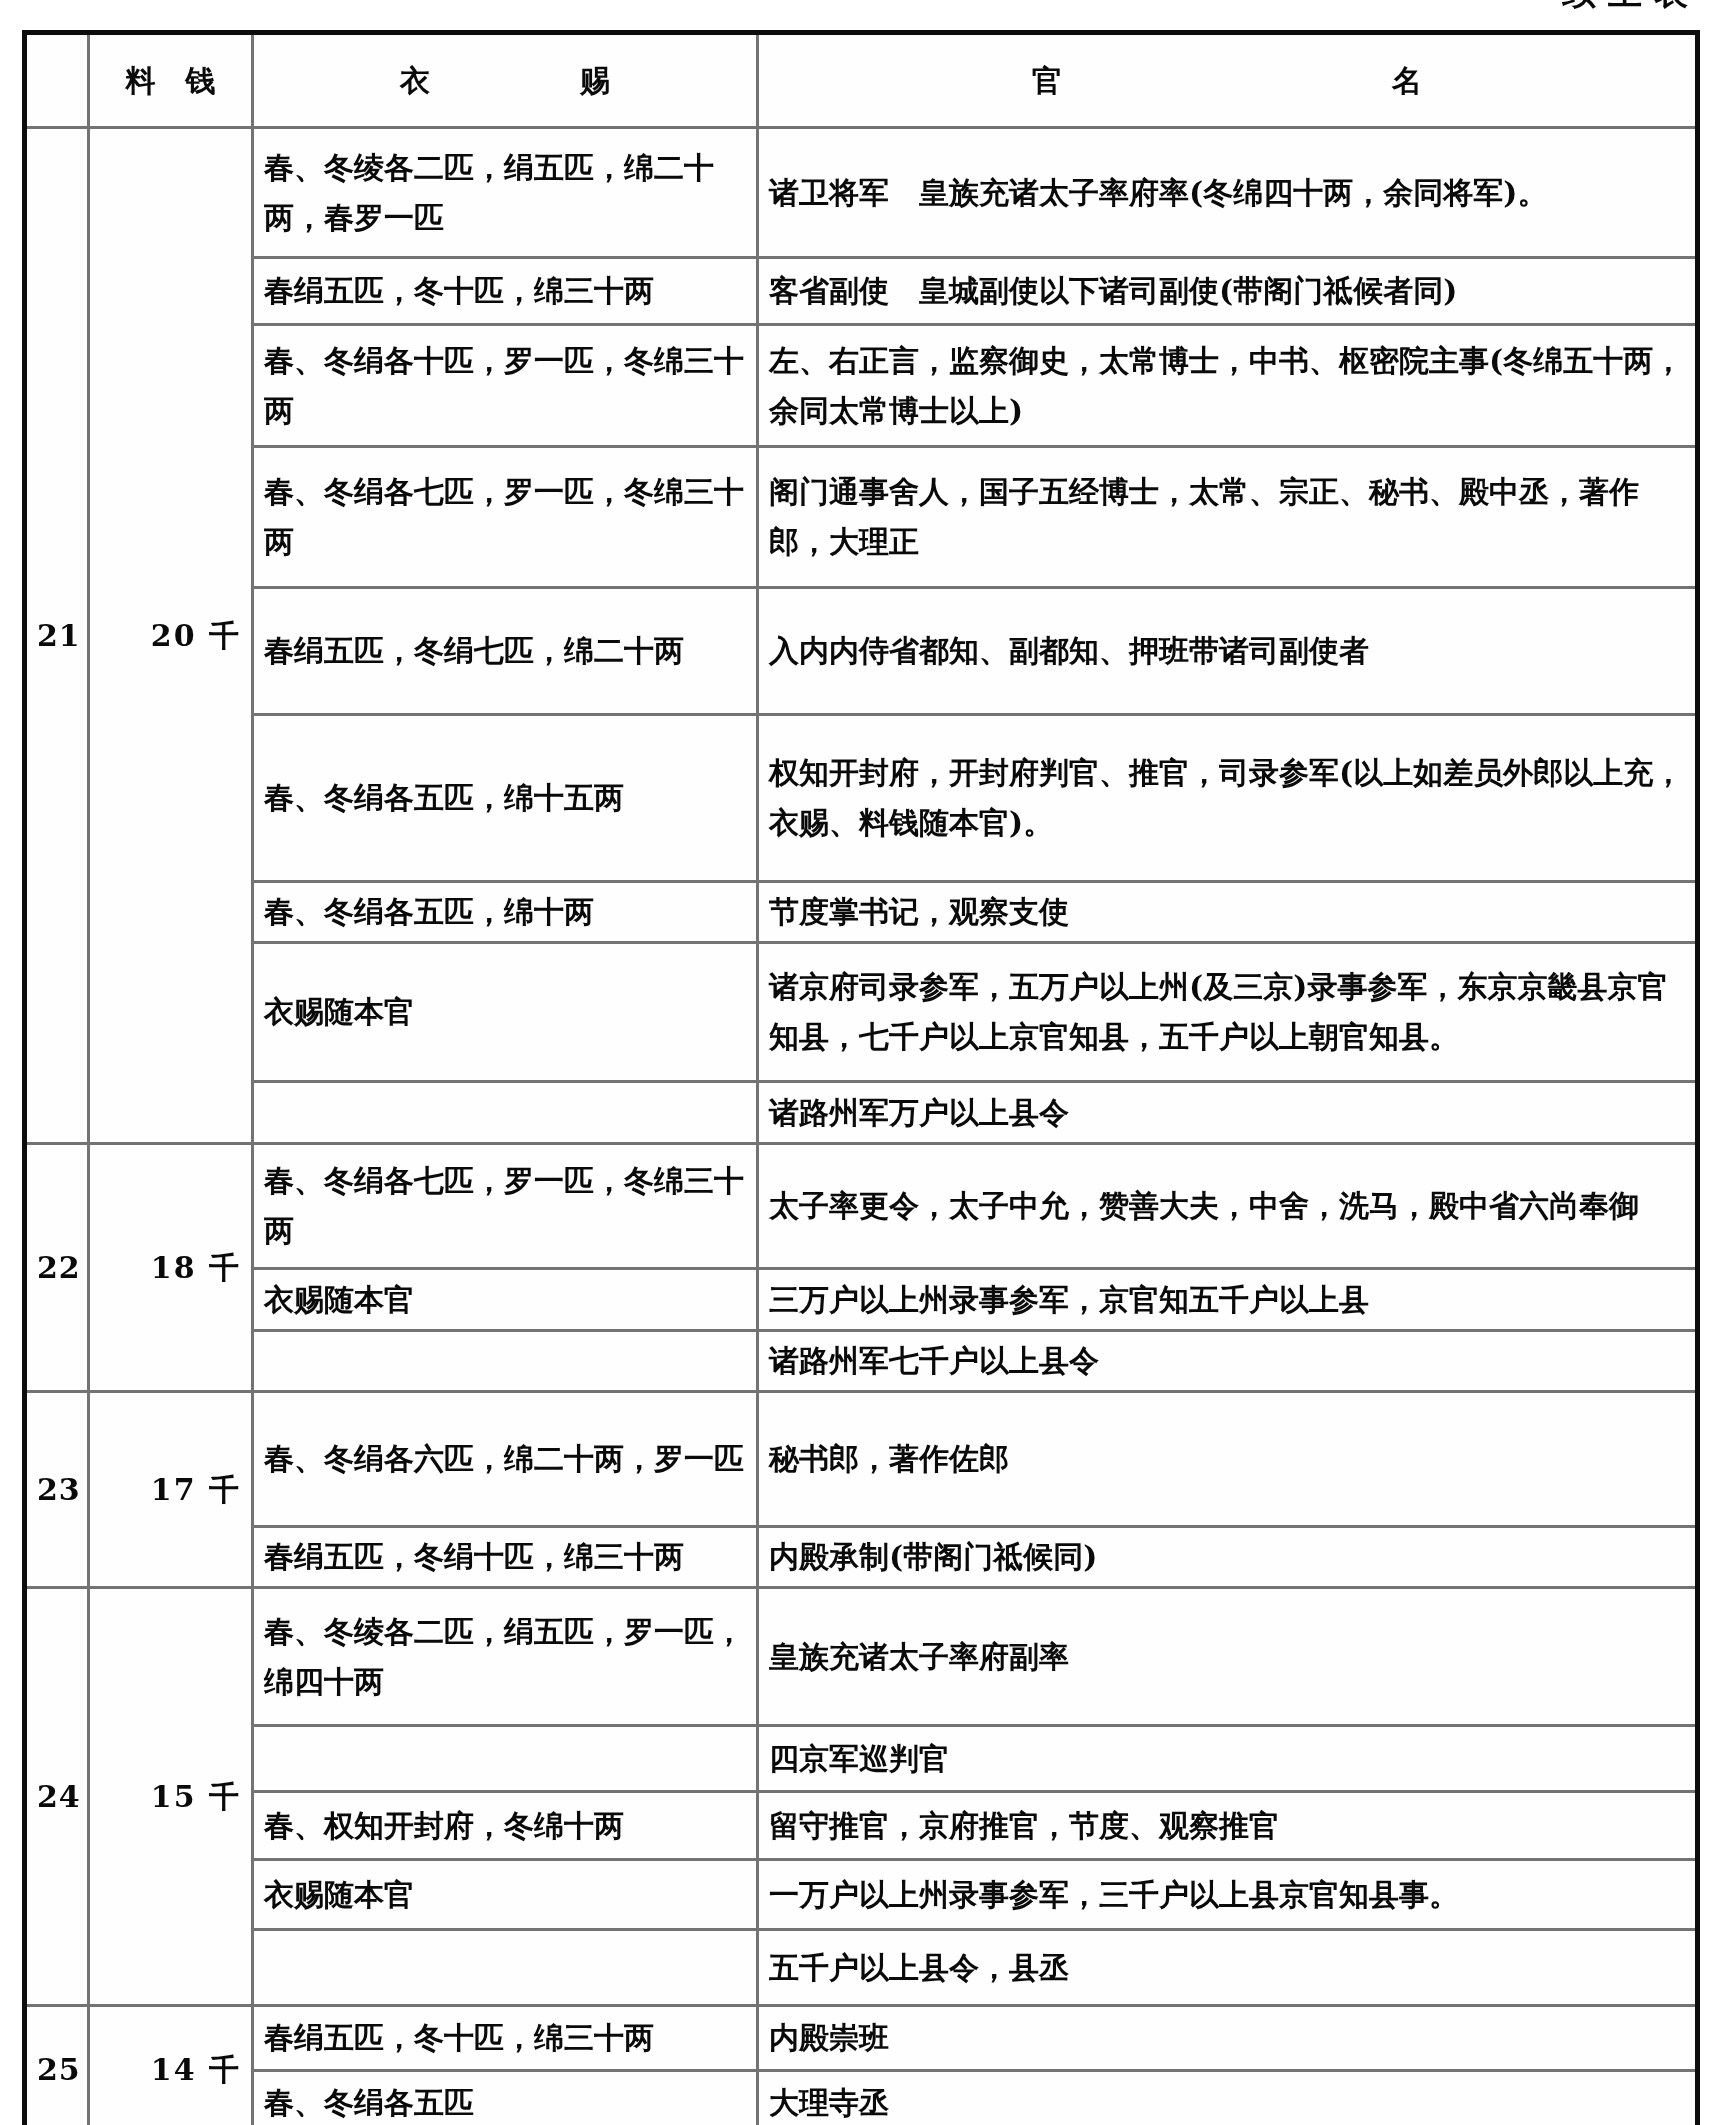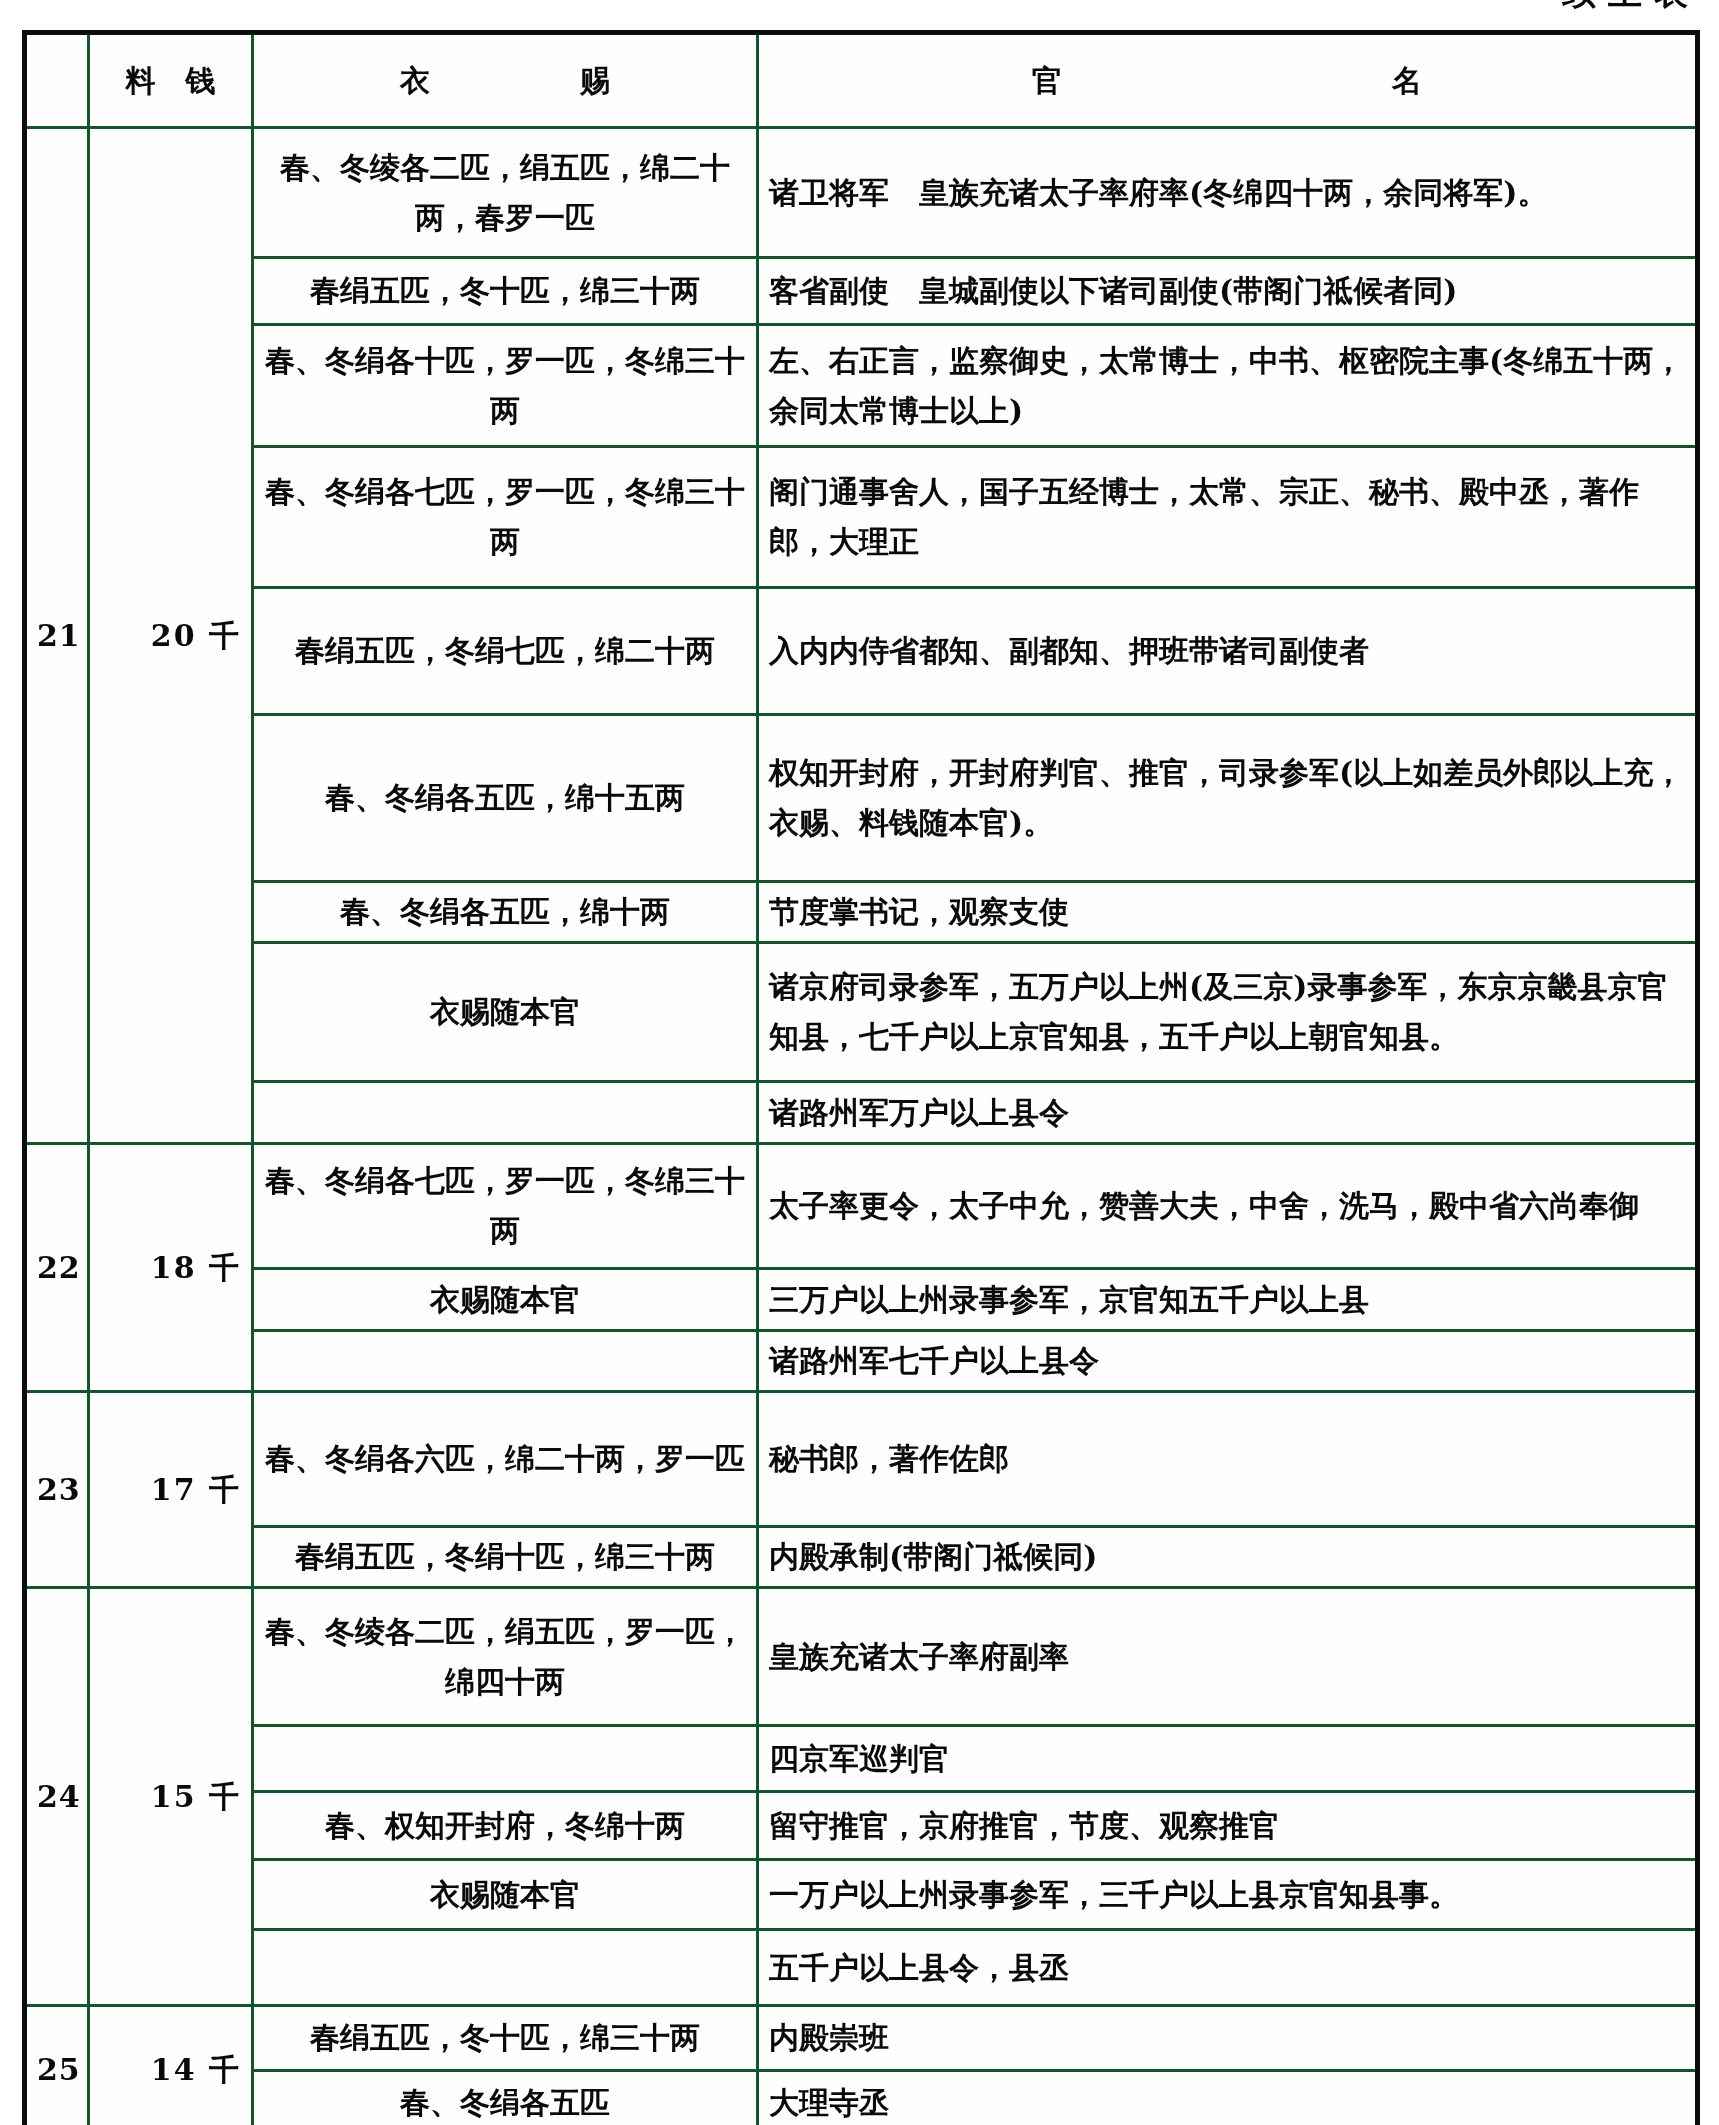--- a/index.html
+++ b/index.html
@@ -35,21 +35,21 @@
     position: absolute;
     left: 22px;
     top: 30px;
     width: 1678px;
     height: 2078px;
     border-collapse: collapse;
     table-layout: fixed;
     background: #fefefe;
   }
   table.salary td, table.salary th {
-    border: 3px solid #14532d;
+    border: 3px solid #737373;
     font-weight: bold;
     font-size: 30px;
     line-height: 50px;
     vertical-align: middle;
     padding: 4px 10px;
     overflow: hidden;
   }
   table.salary {
     border: 5px solid #0d0d0d;
   }
@@ -72,21 +72,21 @@
     letter-spacing: 1px;
   }
   td.pay-cell {
     text-align: right;
     font-size: 31px;
     letter-spacing: 2px;
   }
   td.clothing-cell {
     padding-left: 24px;
     padding-right: 10px;
-    text-align: center;
+    text-align: left;
   }
   td.official-cell {
     padding-left: 24px;
     padding-right: 14px;
     text-align: left;
   }
 </style>
 </head>
 <body>
 

